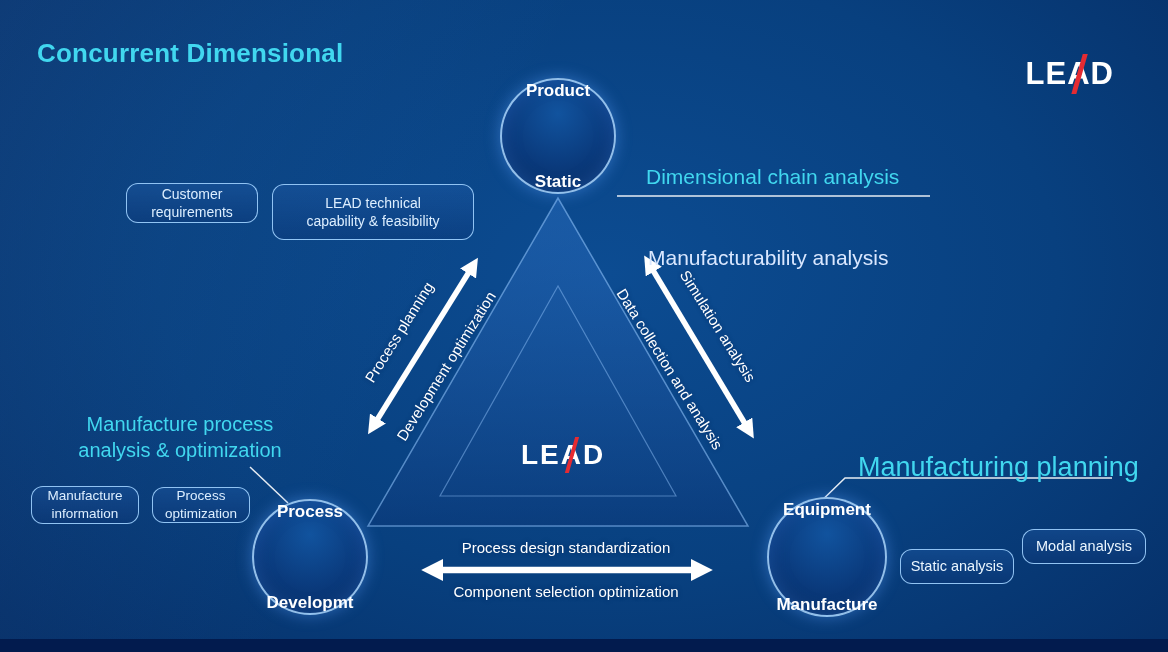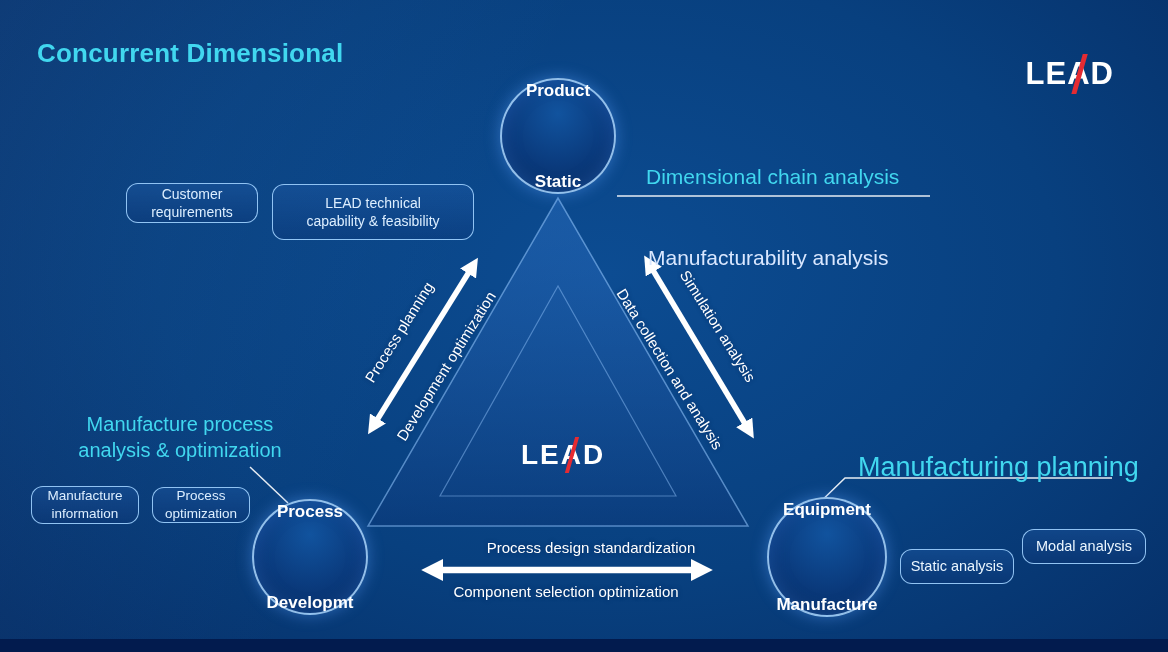--- a/index.html
+++ b/index.html
@@ -53,21 +53,21 @@
   .process-heading   { position:absolute; left:40px; top:411px; width:280px; text-align:center; font-size:20px; line-height:1.32; }
   .process-heading span { display:block; }
   .planning-heading  { position:absolute; left:858px; top:452px; font-size:27px; white-space:nowrap; }
 
   .edge-label { position:absolute; color:#fff; font-size:15px; white-space:nowrap;
     text-shadow:0 0 4px rgba(0,30,80,0.5); }
   .lbl-process-planning { left:399px; top:332px; transform:translate(-50%,-50%) rotate(-58deg); }
   .lbl-dev-opt          { left:446px; top:366px; transform:translate(-50%,-50%) rotate(-58deg); }
   .lbl-simulation       { left:718px; top:326px; transform:translate(-50%,-50%) rotate(58deg); }
   .lbl-data-collection  { left:670px; top:369px; transform:translate(-50%,-50%) rotate(58deg); }
-  .lbl-bottom-top       { left:566px; top:547px; transform:translate(-50%,-50%);margin-left:25px; }
+  .lbl-bottom-top       { left:566px; top:547px; transform:translate(-50%,-50%); }
   .lbl-bottom-bottom    { left:566px; top:591px; transform:translate(-50%,-50%); }
 
   .bottom-strip { position:absolute; left:0; bottom:0; width:1168px; height:13px; background:#021b4e; }
 </style>
 </head>
 <body>
 
 <div class="slide">
 
   <svg class="overlay-svg" viewBox="0 0 1168 652">

